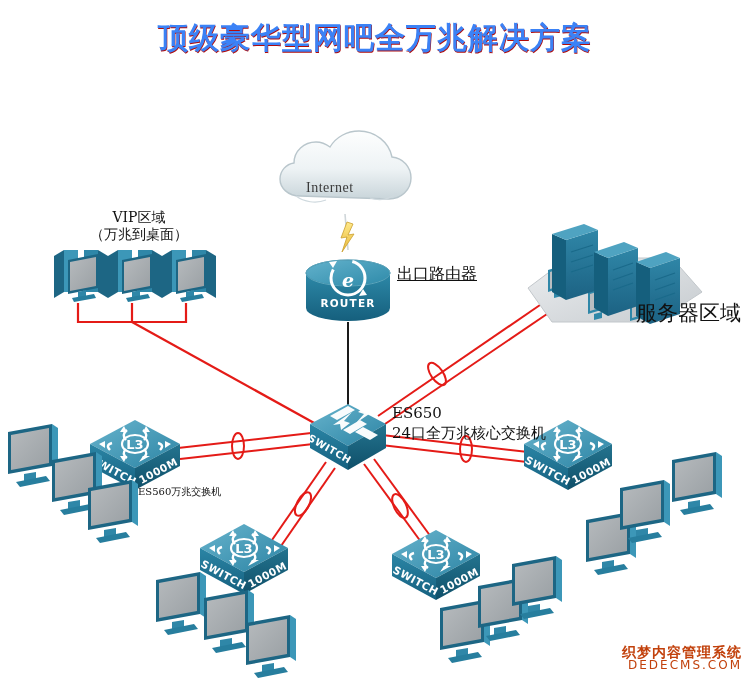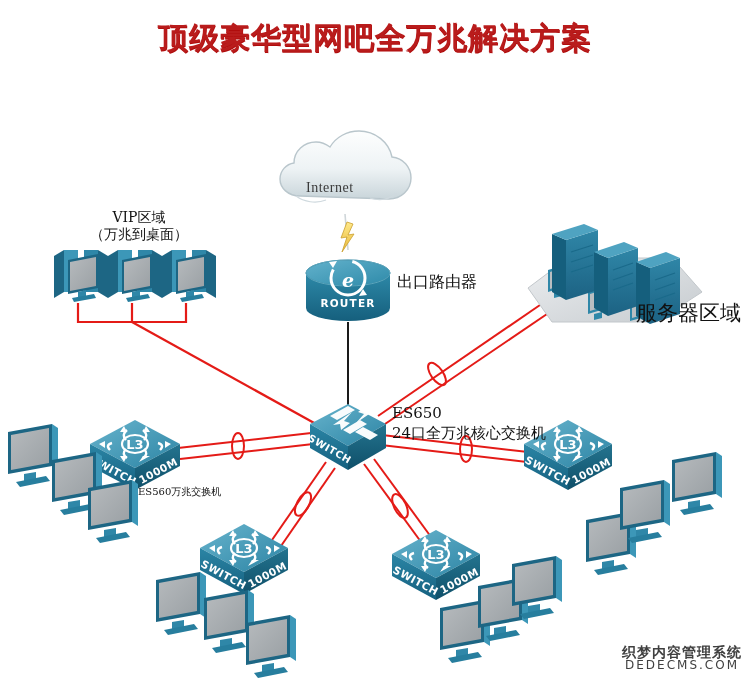--- a/index.html
+++ b/index.html
@@ -13,55 +13,55 @@
   #stage{position:absolute;left:0;top:0;width:750px;height:684px;}
 
   
   #title{
     position:absolute;left:0;top:18px;width:750px;
     text-align:center;
     font-family:"DejaVu Sans", sans-serif;
     font-weight:bold;
     font-size:30px;
     letter-spacing:1px;
-    color:#b91c1c;
+    color:#3b82f6;
     text-shadow:0.5px 0.5px 0 #b00c0c;
   }
 
   
   svg.layer{position:absolute;left:0;top:0;width:750px;height:684px;overflow:visible;}
   #links{z-index:2;}
   #nodes{z-index:3;}
 
   
   .lbl{
     position:absolute;z-index:5;
     font-family:"DejaVu Serif", serif;
     color:#111;
     white-space:pre;
     line-height:1.22;
   }
   #lbl-vip{left:90px;top:209px;font-size:14px;text-align:center;}
-  #lbl-router{left:397px;top:272px;font-size:16px;}
+  #lbl-router{left:397px;top:264px;font-size:16px;text-decoration:underline;}
   #lbl-server{left:636px;top:301px;font-size:21px;}
   #lbl-core{left:392px;top:404px;font-size:15px;text-align:left;line-height:1.3;}
   #lbl-es560{left:138px;top:486px;font-size:10px;}
   #lbl-internet{
     position:absolute;z-index:5;left:306px;top:180px;width:88px;
     text-align:left;font-family:"Liberation Serif",serif;
     font-size:14px;color:#3a3a3a;letter-spacing:0.5px;
   }
 
   
   #wm{
     position:absolute;z-index:6;right:8px;bottom:12px;
-    text-align:center;
+    text-align:right;
     font-family:"DejaVu Sans", sans-serif;
     line-height:1.05;
-    color:#404040;
+    color:#c2410c;
   }
   #wm .wm-cn{font-size:14px;font-weight:bold;letter-spacing:1px;}
   #wm .wm-en{font-size:12px;font-weight:normal;letter-spacing:2px;}
 </style>
 </head>
 <body>
 
 <div id="stage">
 
   <div id="title">顶级豪华型网吧全万兆解决方案</div>

